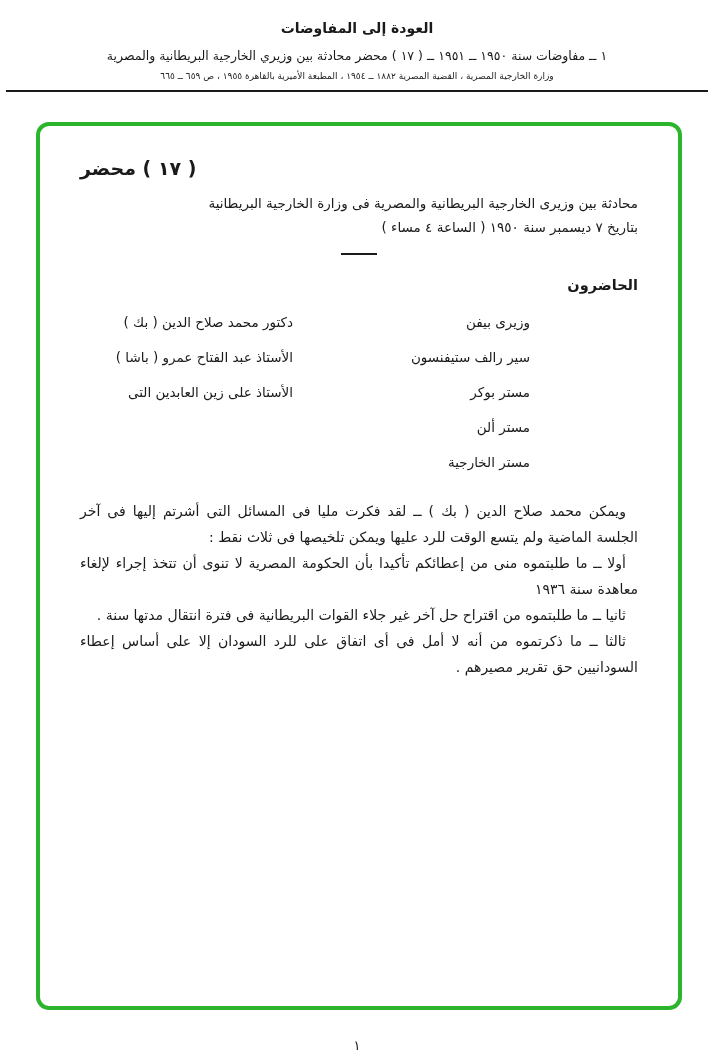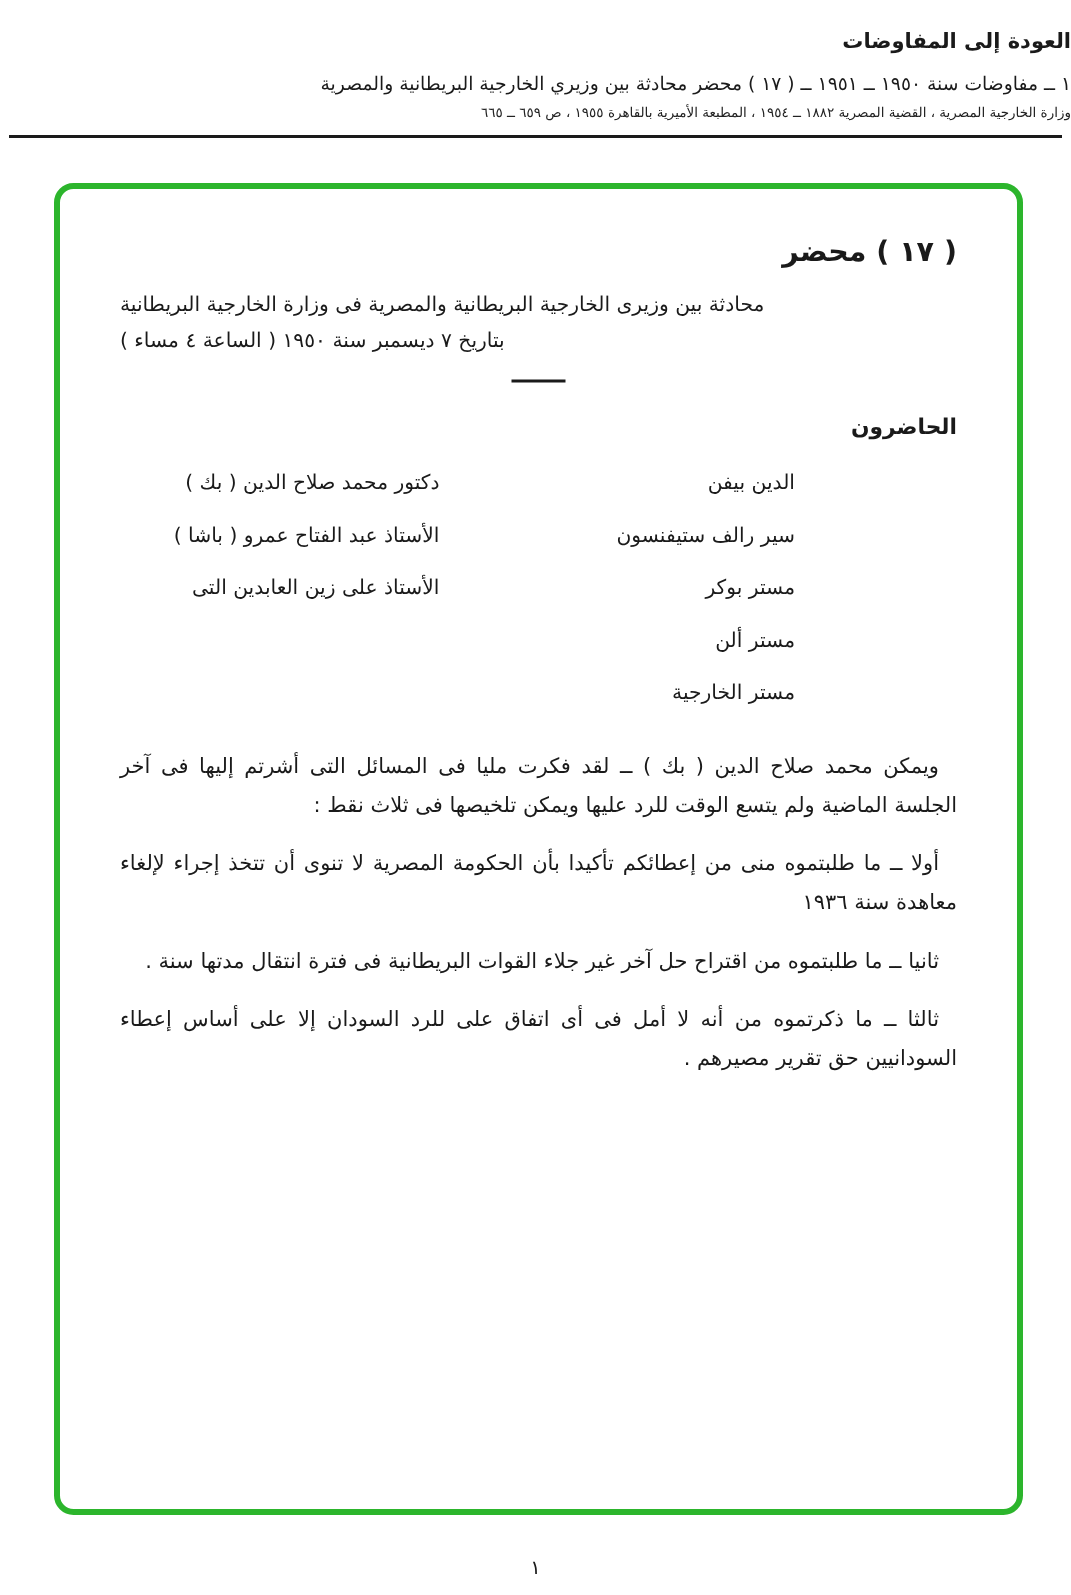--- a/index.html
+++ b/index.html
@@ -7,58 +7,57 @@
   body {
     background: #ffffff;
     color: #1a1a1a;
     font-family: "DejaVu Sans", sans-serif;
     direction: rtl;
     position: relative;
     overflow: hidden;
   }
 
   
-  .top-header { text-align: right; padding-top: 20px; }
+  .top-header { text-align: center; padding-top: 20px; }
   .h-title  { font-size: 14px; font-weight: bold; }
   .h-series { font-size: 12.5px; font-weight: normal; margin-top: 12px; }
   .h-source { font-size: 9px; margin-top: 8px; color: #222222; }
   .h-rule   { border: none; border-top: 2px solid #1a1a1a; margin: 9px 6px 0 6px; }
 
   
   .doc-frame {
     position: absolute; top: 122px; left: 36px;
     width: 646px; height: 888px;
     border: 4px solid #2cb52c;
     border-radius: 13px;
     background: #ffffff;
     padding: 26px 40px 0 40px;
   }
-  .doc-title { text-align: right; font-size: 19px; font-weight: bold; margin-top: 5px; }
-  .doc-sub   { text-align: left; font-size: 13.5px; }
+  .doc-title { text-align: left; font-size: 19px; font-weight: bold; margin-top: 5px; }
+  .doc-sub   { text-align: right; font-size: 13.5px; }
   .doc-sub1  { margin-top: 16px; }
   .doc-sub2  { margin-top: 8px; }
   .doc-divider { width: 36px; border-top: 2px solid #1a1a1a; margin: 18px auto 0 auto; }
 
   .attendees-heading {
     font-size: 14.5px; font-weight: bold;
     margin-top: 22px;
     text-align: right; padding-left: 88px;
   }
   .attendees { display: flex; margin-top: 12px; }
   .att-col   { flex: 1; }
   .attendee  { line-height: 35px; font-size: 13.5px; white-space: nowrap; }
   .col-british  { padding-right: 108px; }
   .col-egyptian { padding-right: 24px; }
 
   .paragraphs { margin-top: 18px; }
   .para {
     font-size: 14px; line-height: 26px;
     text-align: justify;
     text-indent: 12px;
-    margin-top: 13px;
   }
   .para:first-child { margin-top: 0; }
 
   .page-footer {
     position: absolute; bottom: 10px; left: 0;
     width: 100%; text-align: center; font-size: 13px;
   }
 </style>
 </head>
 <body>
@@ -77,21 +76,21 @@
     <div class="doc-title">( ١٧ ) محضر</div>
     <div class="doc-sub doc-sub1">محادثة بين وزيرى الخارجية البريطانية والمصرية فى وزارة الخارجية البريطانية</div>
     <div class="doc-sub doc-sub2">بتاريخ ٧ ديسمبر سنة ١٩٥٠ ( الساعة ٤ مساء )</div>
 
     <div class="doc-divider"></div>
 
     <div class="attendees-heading">الحاضرون</div>
 
     <div class="attendees">
       <div class="att-col col-british">
-        <div class="attendee">الدين بيفن</div>
+        <div class="attendee">وزيرى بيفن</div>
         <div class="attendee">سير رالف ستيفنسون</div>
         <div class="attendee">مستر بوكر</div>
         <div class="attendee">مستر ألن</div>
         <div class="attendee">مستر الخارجية</div>
       </div>
       <div class="att-col col-egyptian">
         <div class="attendee">دكتور محمد صلاح الدين ( بك )</div>
         <div class="attendee">الأستاذ عبد الفتاح عمرو ( باشا )</div>
         <div class="attendee">الأستاذ على زين العابدين التى</div>
       </div>

